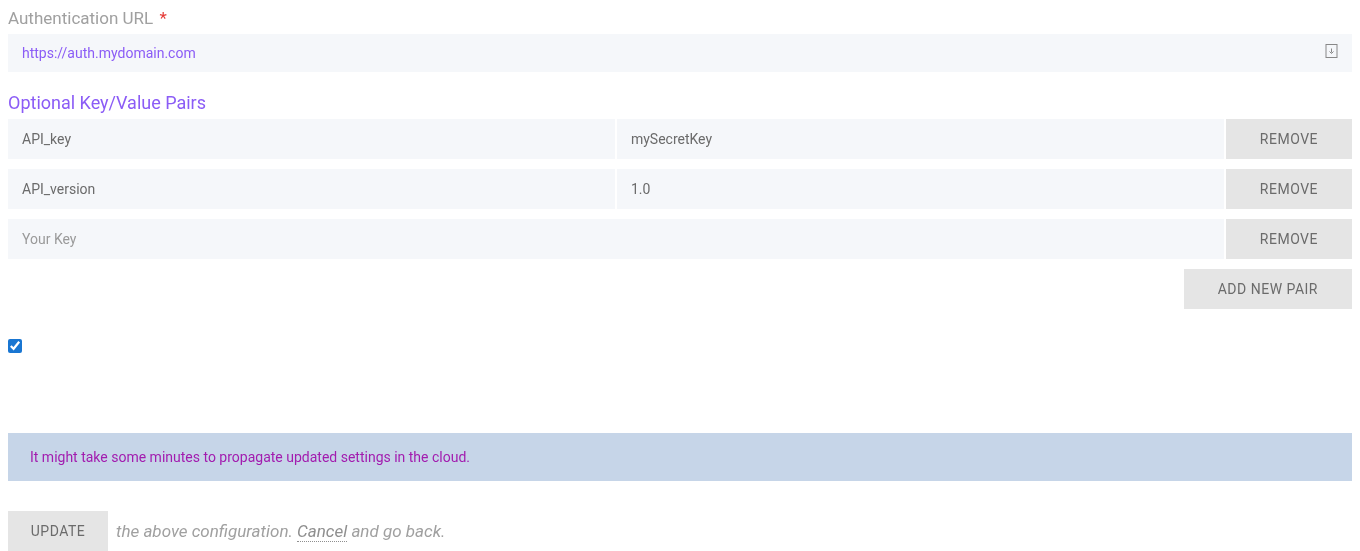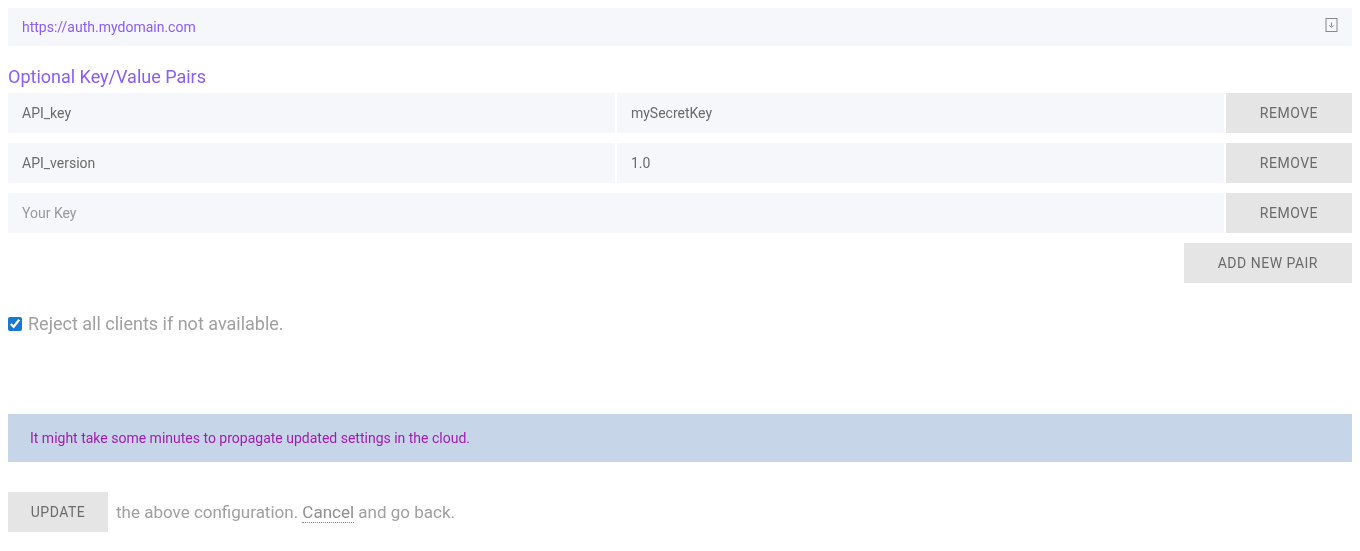--- a/index.html
+++ b/index.html
@@ -129,32 +129,37 @@
       gap: 8px;
       font-size: 17px;
       color: #8a8a8a;
     }
     .footer-row .update-btn {
       min-width: 100px;
       padding: 0 18px;
     }
     .footer-text {
       color: #a0a0a0;
+      font-style: italic;
     }
     .cancel-link {
       color: #8f8f8f;
       border-bottom: 1px dotted #8f8f8f;
       cursor: pointer;
       text-decoration: none;
     }
   </style>
 </head>
 <body>
 
 <div>
+  <div class="field-label">
+    <span>Authentication URL</span>
+    <span class="required-star">*</span>
+  </div>
   <div class="auth-url-wrapper">
     <input type="text" class="text-input" value="https://auth.mydomain.com" style="">
     <span class="icon-right">
       <svg width="13" height="15" viewBox="0 0 13 15" fill="none" stroke="currentColor" stroke-width="1">
         <rect x="1" y="1" width="11" height="13"></rect>
         <line x1="6.5" y1="5" x2="6.5" y2="9"></line>
         <polyline points="4.5,8 6.5,10 8.5,8"></polyline>
       </svg>
     </span>
   </div>
@@ -177,21 +182,20 @@
       <button class="btn">REMOVE</button>
     </div>
   </div>
 
 <div class="add-pair-row">
   <button class="btn add-pair-btn">ADD NEW PAIR</button>
 </div>
 
 <div class="checkbox-row">
   <input type="checkbox" id="reject-cb" checked="" style="">
-  <label for="reject-cb">Reject all clients if not available.</label>
 </div>
 
 <div class="info-banner">It might take some minutes to propagate updated settings in the cloud.</div>
 
 <div class="footer-row">
   <button class="btn update-btn">UPDATE</button>
   <span class="footer-text">
     <span> the above configuration. </span><a class="cancel-link">Cancel</a><span> and go back.</span>
   </span>
 </div>

